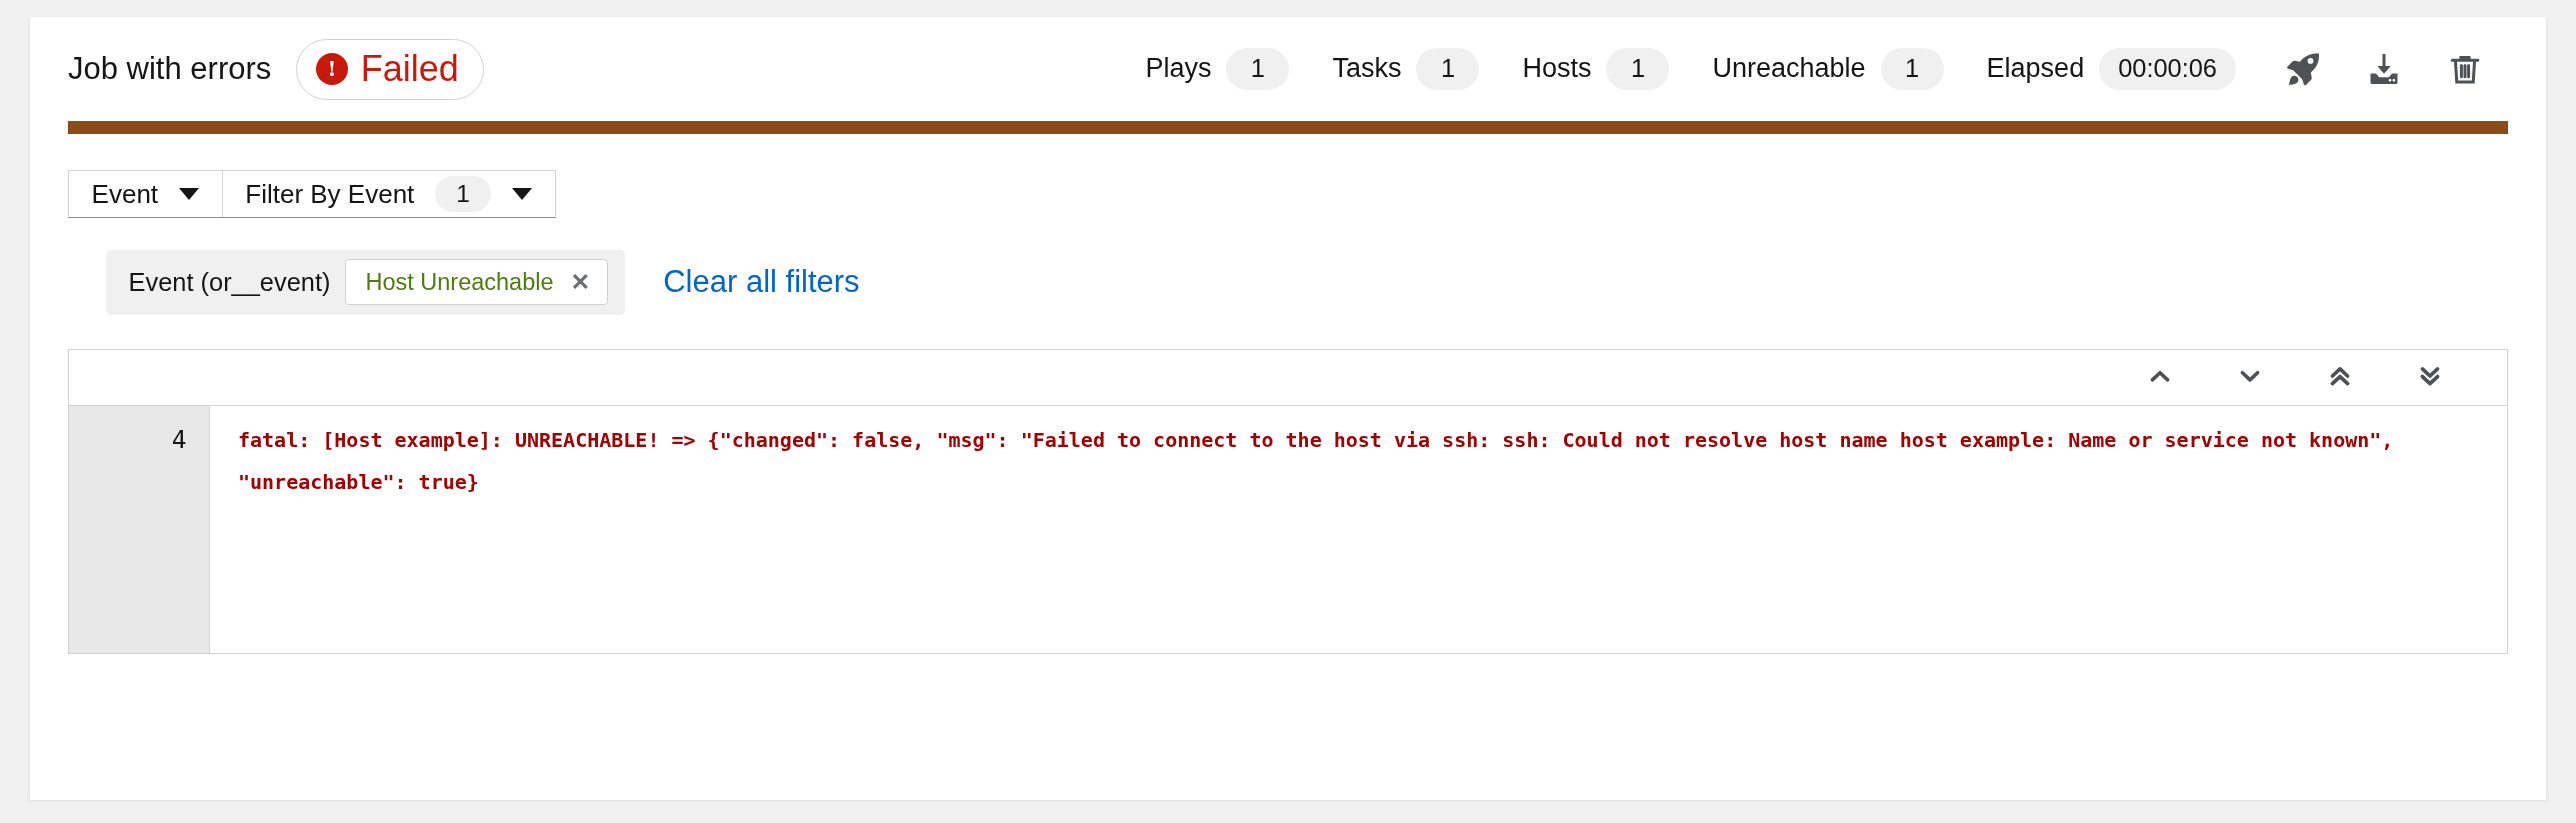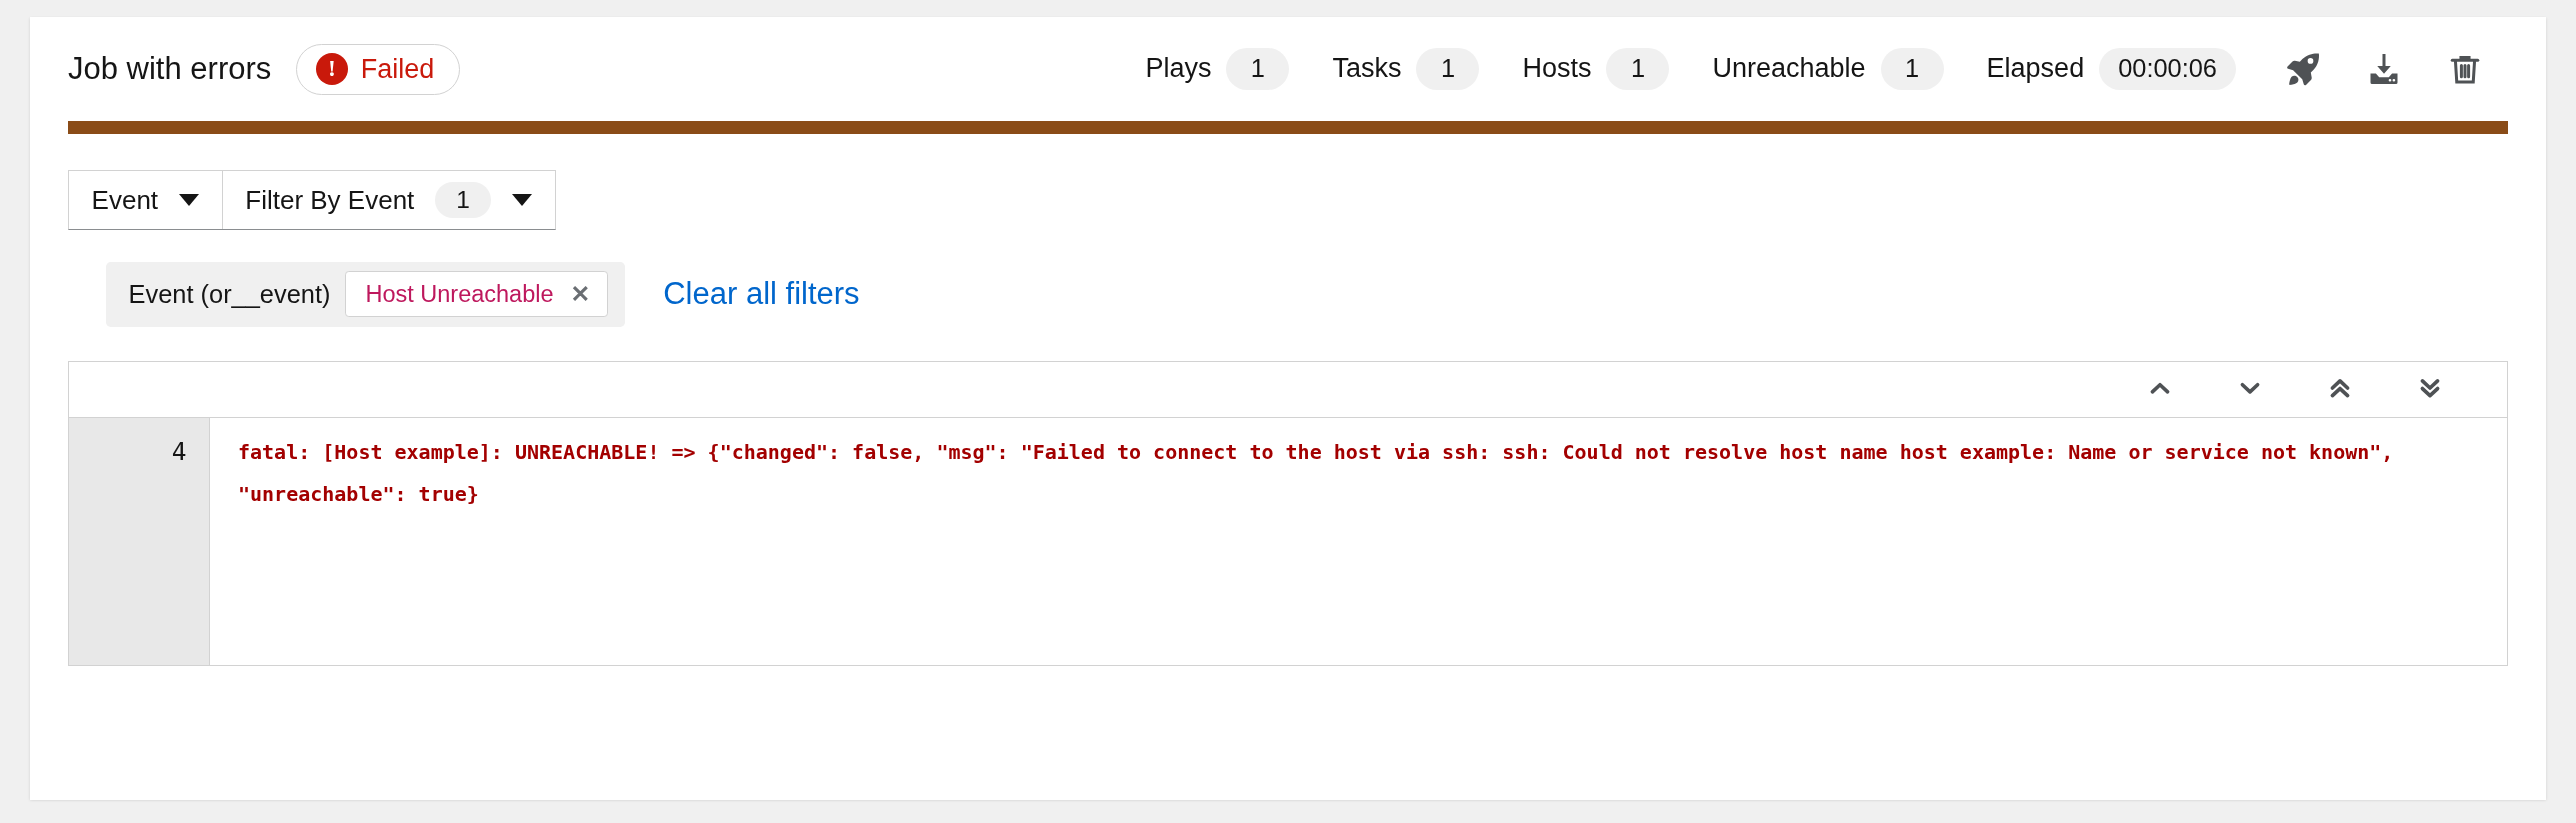--- a/index.html
+++ b/index.html
@@ -90,21 +90,21 @@
     margin-left: 24.5px;
     display: inline-flex;
     align-items: center;
     gap: 13px;
     border: 1.9px solid #d2d2d2;
     border-radius: 38px;
     padding: 8.5px 24.5px 8.5px 19px;
     box-sizing: border-box;
   }
   .status-badge .label {
-    font-size: 27px;
+    font-size: 36px;
     color: #c9190b;
     white-space: nowrap;
   }
   .icon-excl {
     width: 32px; height: 32px;
     border-radius: 50%;
     background: #c9190b;
     color: #ffffff;
     font-size: 23.5px;
     font-weight: bold;
@@ -173,21 +173,21 @@
   .toolbar {
     padding: 36px 38px 0 38px;
     display: flex;
     align-items: center;
   }
   .select-group {
     display: flex;
     border: 1.9px solid #d2d2d2;
     border-bottom-color: #8a8d90;
     box-sizing: border-box;
-    height: 60px;
+    height: 48px;
   }
   .select {
     display: flex;
     align-items: center;
     gap: 21px;
     padding: 0 22.6px;
     font-size: 26px;
     color: #151515;
     cursor: pointer;
     white-space: nowrap;
@@ -233,21 +233,21 @@
     align-items: center;
     gap: 17px;
     background: #ffffff;
     border: 0.9px solid #d2d2d2;
     border-radius: 3.8px;
     padding: 8.5px 17px 8.5px 19px;
     cursor: pointer;
   }
   .chip .chip-text {
     font-size: 23.5px;
-    color: #be185d;
+    color: #4d7c0f;
     white-space: nowrap;
   }
   .chip-x {
     font-size: 23.5px;
     color: #6a6e73;
     font-weight: bold;
     line-height: 1;
     cursor: pointer;
   }
   .clear-link {

